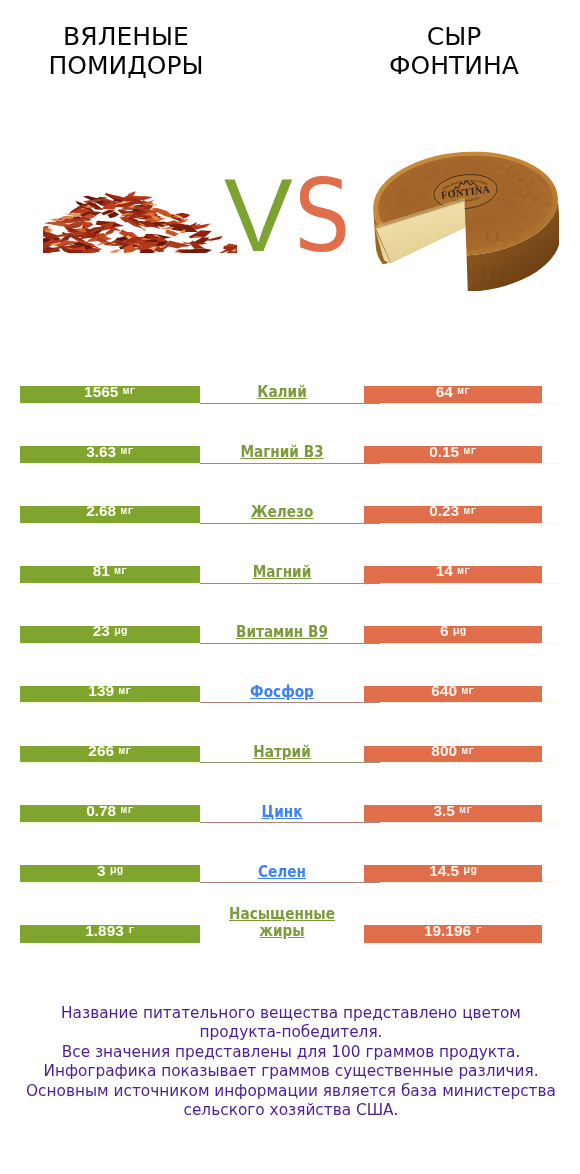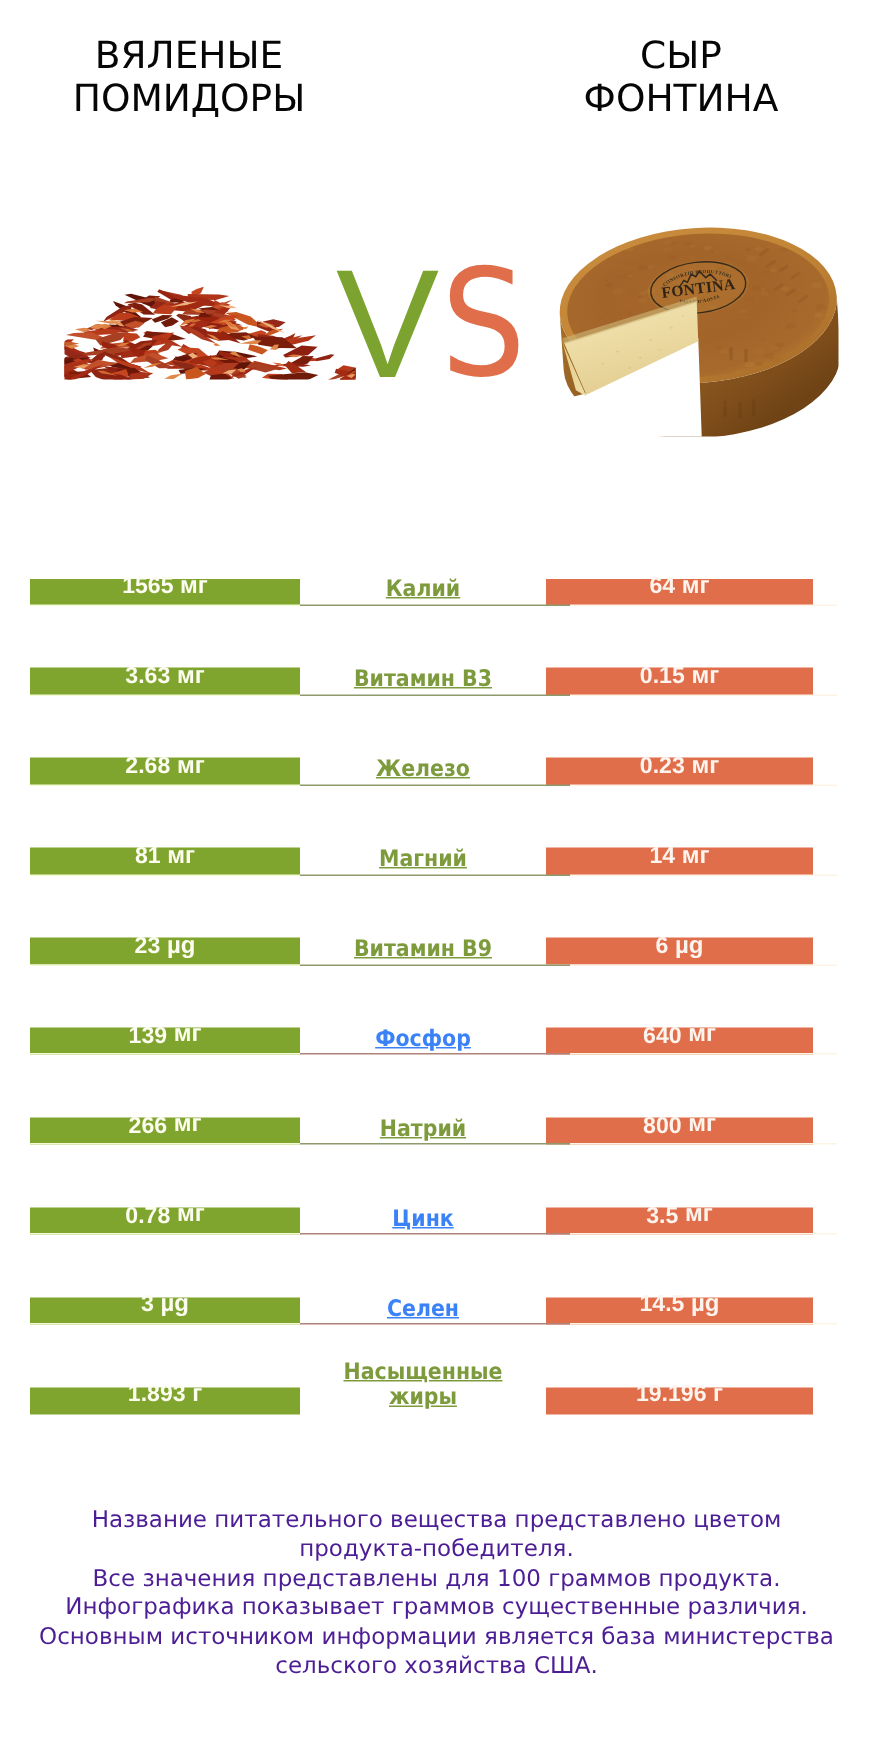--- a/index.html
+++ b/index.html
@@ -30,21 +30,21 @@
   .cell>span,.cell{position:relative;}
   .c-left{width:180px;background:#80A52F;color:#FCFDF0;}
   .c-mid{width:164px;background:#ffffff;padding:0 26px;text-decoration:underline;}
   .c-mid{align-items:center;}
   .c-right{width:178px;background:#E06E4B;color:#FDF4EE;}
   .c-left,.c-right{font-family:"Liberation Sans",sans-serif;font-weight:700;font-size:15.4px;}
   .c-left>span,.c-right>span{position:relative;top:-3.5px;}
   .c-mid{font-family:"DejaVu Sans Condensed","DejaVu Sans",sans-serif;font-weight:700;font-size:15.2px;position:relative;top:-2px;}
   .c-mid.win-green{color:#7D9B3C;}
   .c-mid.win-orange{color:#3b82f6;}
-  .unit{font-weight:700;font-size:16px;margin-left:4.4px;}
+  .unit{font-weight:700;font-size:11px;margin-left:4.4px;font-family:Liberation Mono, monospace;}
   .sep{position:absolute;left:0;height:1px;width:538px;z-index:5;}
   .sep i{position:absolute;top:0;height:1px;display:block;}
   .sep .s1{left:0;width:180px;background:#F4FBD4;}
   .sep .s2{left:180px;width:180px;}
   .sep .s3{left:360px;width:178px;background:#FDF3E4;}
   .sep.g .s2{background:#8E9A6B;}
   .sep.o .s2{background:#B0827A;}
 
   
   .footer{position:absolute;left:1px;top:1004px;width:580px;text-align:center;font-size:15.33px;line-height:19.4px;color:#4c1d95;font-family:"DejaVu Sans",sans-serif;}
@@ -506,21 +506,21 @@
       <div class="sep g" style="top: 58.9px;">
         <i class="s1"></i>
         <i class="s2"></i>
         <i class="s3"></i>
       </div>
       <div class="row">
         <div class="cell c-left">
           <span class="num">3.63</span>
           <span class="unit">мг</span>
         </div>
-        <div class="cell c-mid win-green">Витамин B3</div>
+        <div class="cell c-mid win-green">Магний B3</div>
         <div class="cell c-right">
           <span class="num">0.15</span>
           <span class="unit">мг</span>
         </div>
       </div>
       <div class="sep g" style="top: 118.8px;">
         <i class="s1"></i>
         <i class="s2"></i>
         <i class="s3"></i>
       </div>

